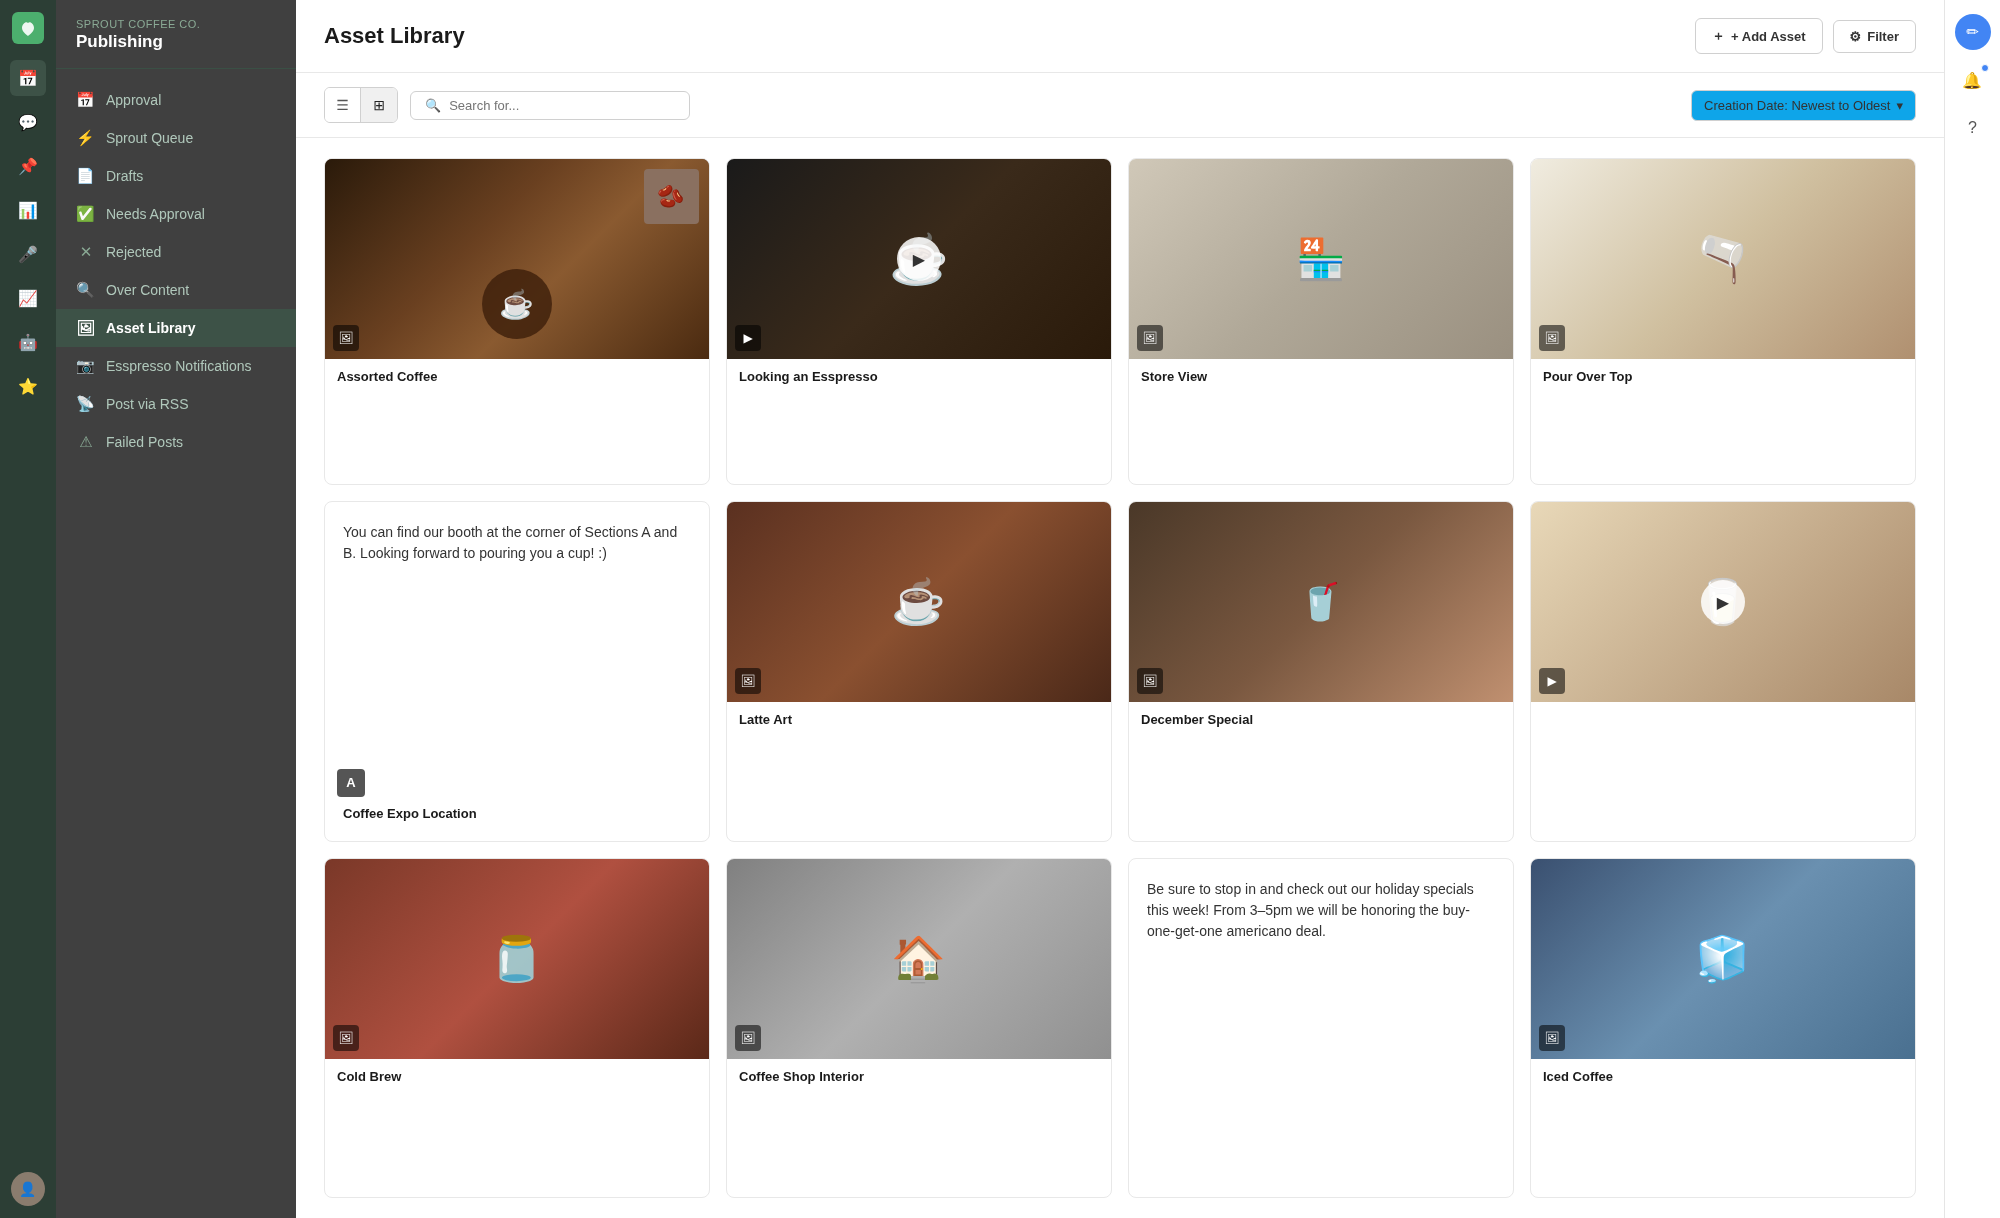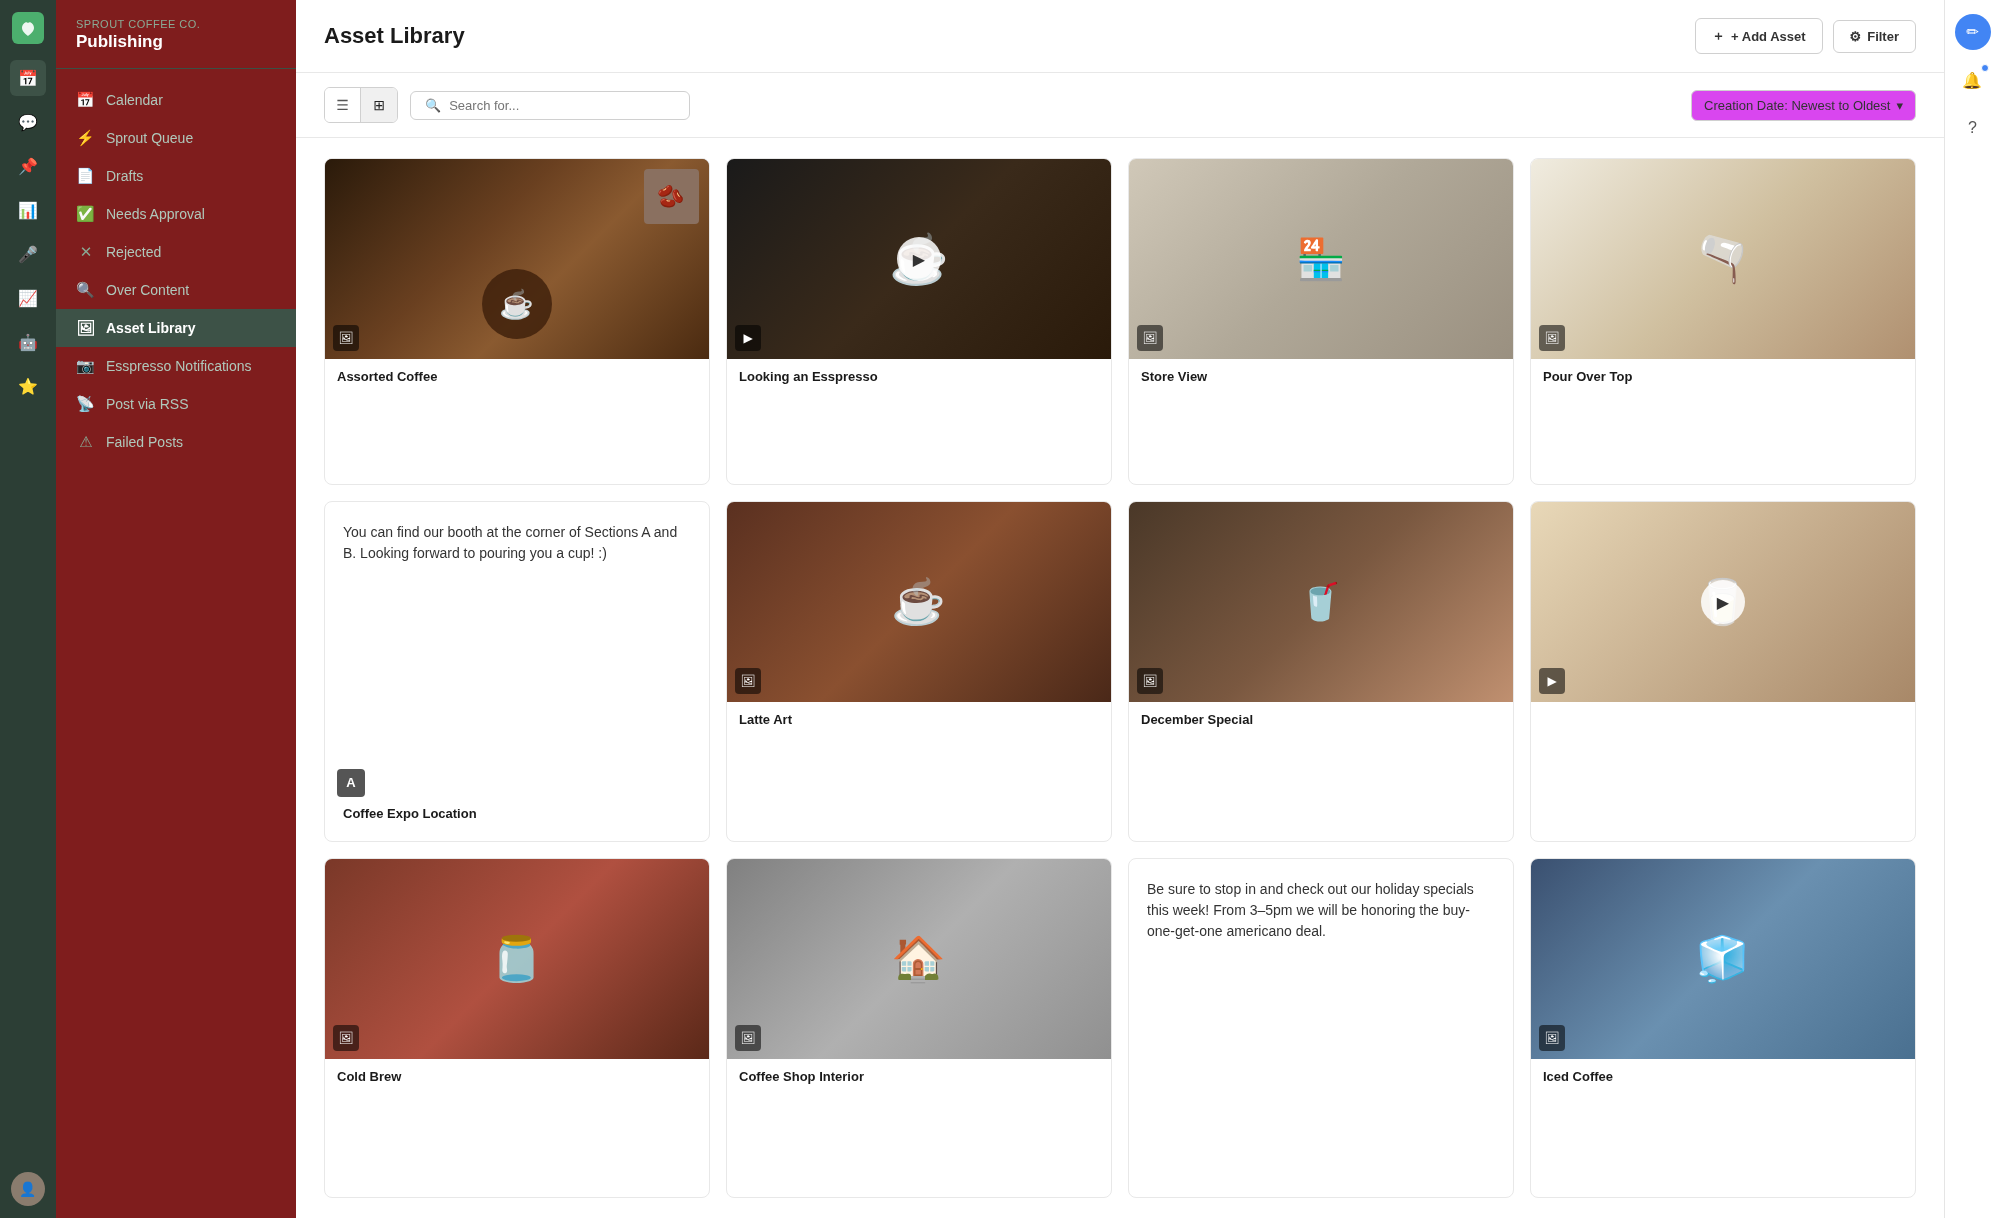--- a/index.html
+++ b/index.html
@@ -42,21 +42,21 @@
       border-radius: 50%;
       background: #8a7c6e;
       overflow: hidden;
       display: flex; align-items: center; justify-content: center;
       font-size: 14px; color: #fff;
     }
 
     
     .sidebar {
       width: 240px;
-      background: #7f1d1d;
+      background: #404040;
       display: flex;
       flex-direction: column;
       padding: 0;
       color: #cdd9d2;
     }
     .sidebar-header {
       padding: 18px 20px 16px;
       border-bottom: 1px solid #3a5045;
     }
     .sidebar-header .company-label {
@@ -200,21 +200,21 @@
     }
     .search-icon-txt { color: #999; font-size: 13px; }
     .sort-dropdown {
       margin-left: auto;
       display: flex; align-items: center; gap: 6px;
       border: 1.5px solid #d0d0d0;
       border-radius: 6px;
       padding: 7px 12px;
       font-size: 13px;
       cursor: pointer;
-      background: #d946ef;
+      background: #0ea5e9;
       color: #333;
     }
 
     
     .asset-grid {
       display: grid;
       grid-template-columns: repeat(4, 1fr);
       gap: 16px;
       padding: 20px 28px;
       overflow-y: auto;
@@ -313,21 +313,21 @@
 </div>
 
 <div class="sidebar">
   <div class="sidebar-header">
     <div class="company-label">Sprout Coffee Co.</div>
     <div class="company-name">Publishing</div>
   </div>
   <div class="sidebar-nav">
     <div class="sidebar-item">
       <span class="si-icon">📅</span>
-      <span>Calendar</span>
+      <span>Approval</span>
     </div>
     <div class="sidebar-item">
       <span class="si-icon">⚡</span>
       <span>Sprout Queue</span>
     </div>
     <div class="sidebar-item">
       <span class="si-icon">📄</span>
       <span>Drafts</span>
     </div>
     <div class="sidebar-item">

